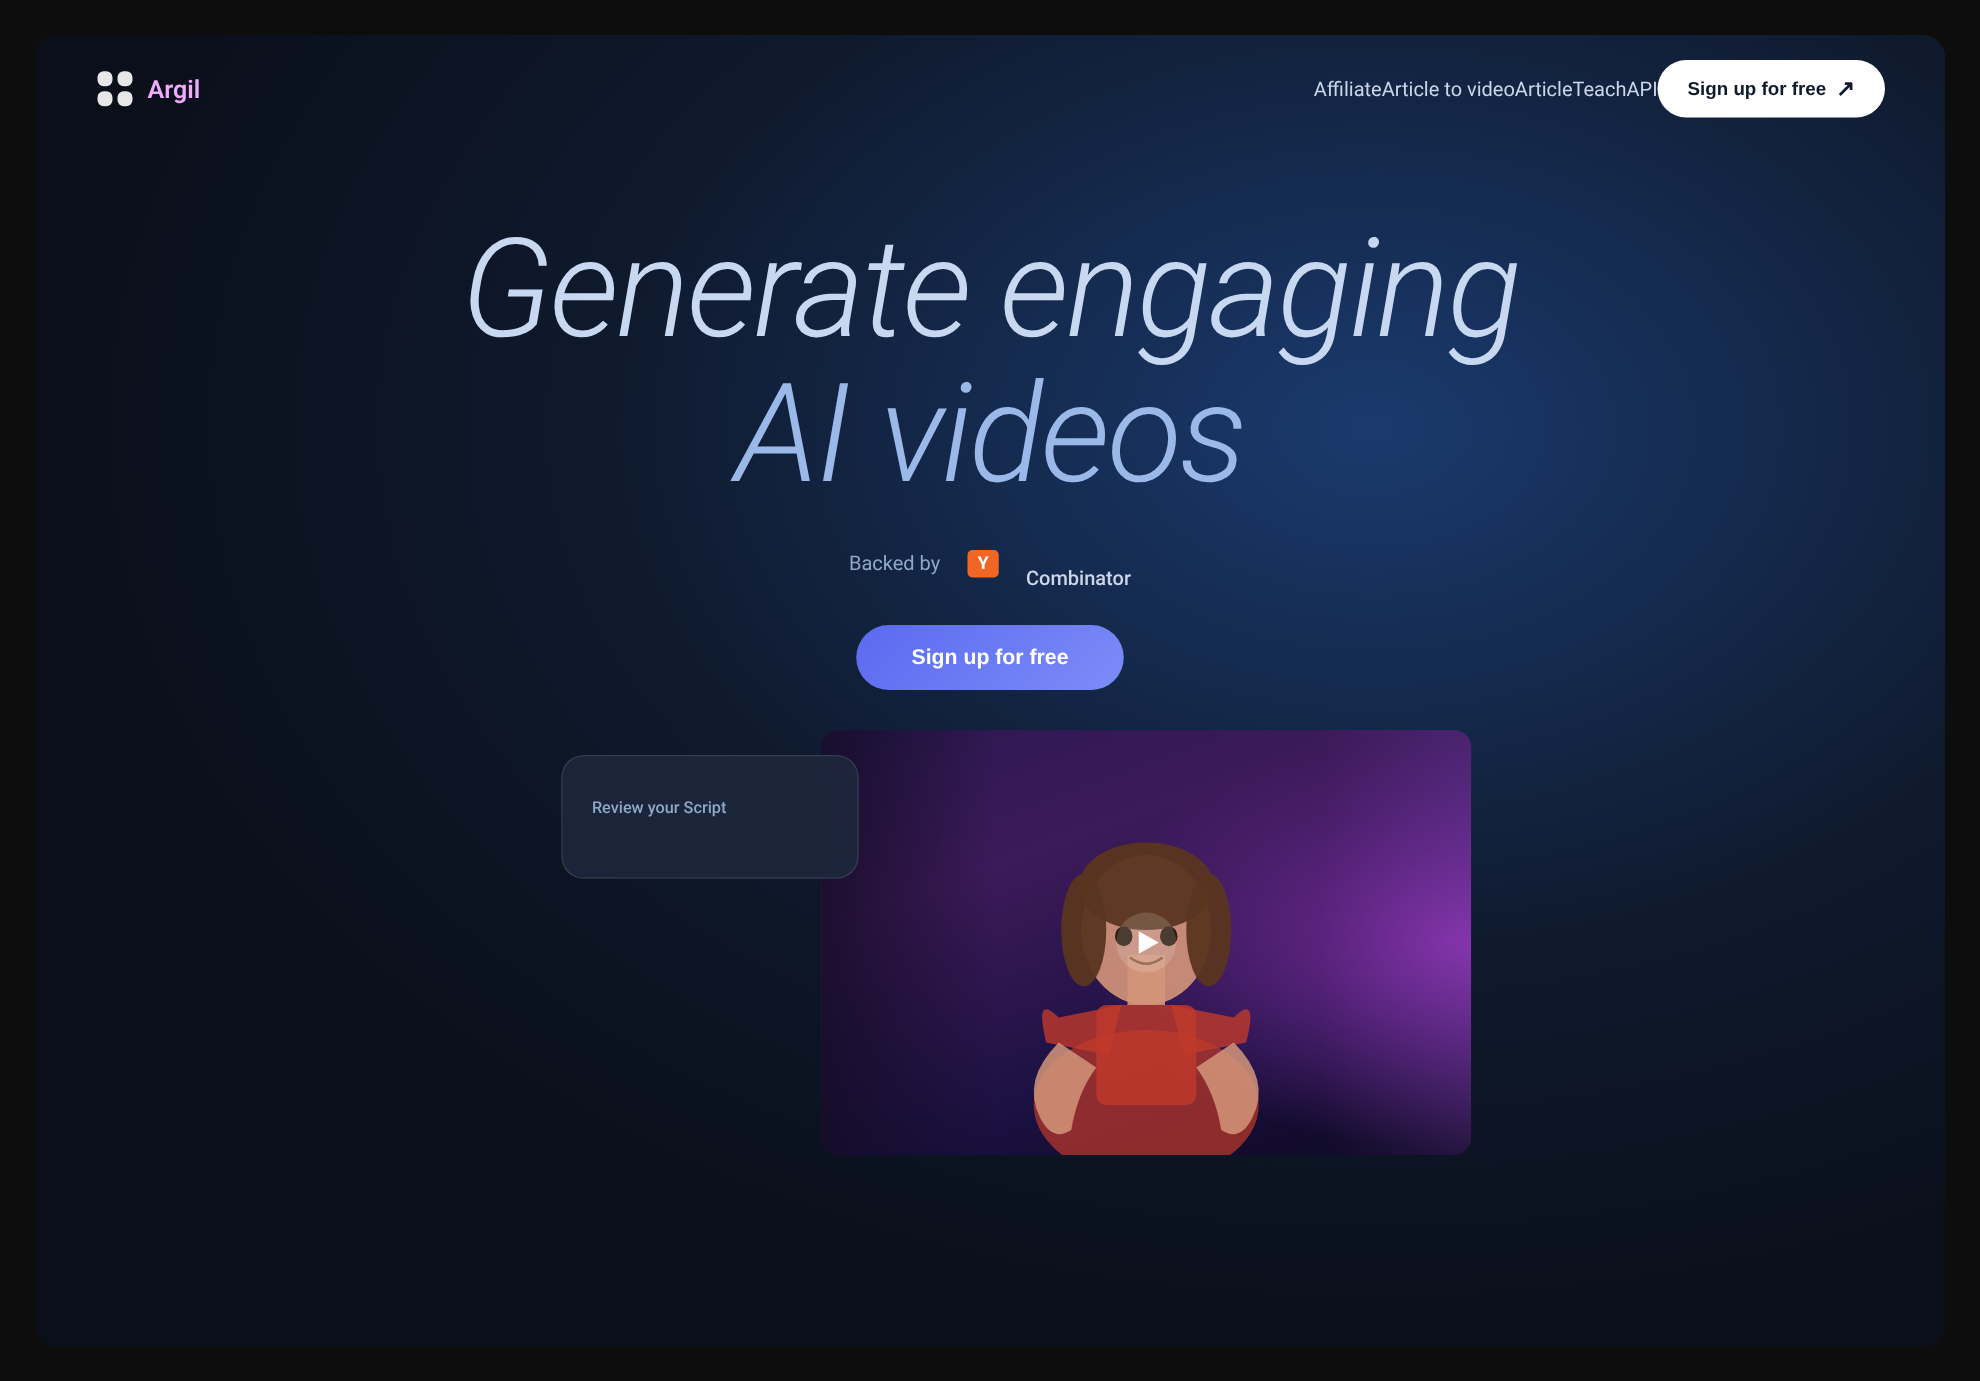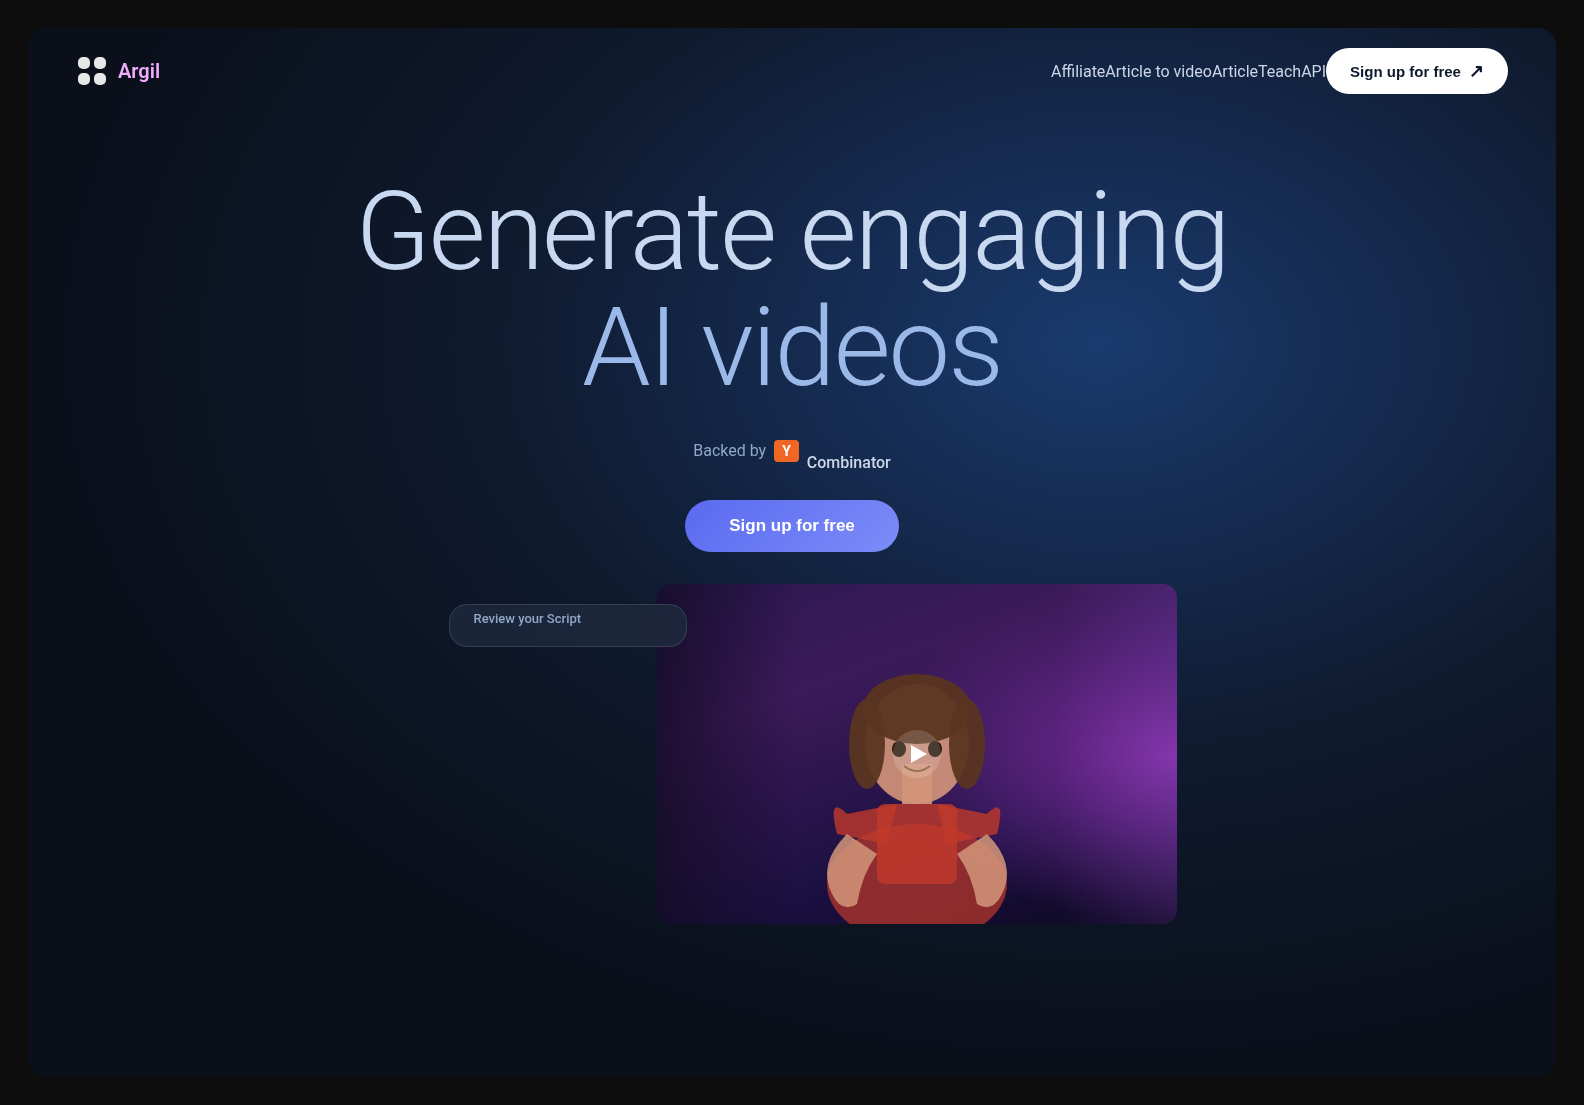--- a/index.html
+++ b/index.html
@@ -96,41 +96,42 @@
       text-align: center;
       padding-top: 60px;
     }
 
     .hero-title {
       font-size: 110px;
       font-weight: 300;
       color: #c8d8f0;
       line-height: 1.05;
       letter-spacing: -2px;
+      font-style: italic;
     }
 
     .hero-title .ai-videos {
       display: block;
       color: #9ab8e8;
       font-weight: 300;
     }
 
     .hero-subtitle {
       margin-top: 22px;
       font-size: 20px;
       color: #8fa8c8;
       font-weight: 400;
     }
 
     .backed-by {
       margin-top: 24px;
       display: flex;
       align-items: center;
       justify-content: center;
-      gap: 8px;
+      gap: 22px;
       font-size: 16px;
       color: #8fa8c8;
     }
 
     .yc-badge {
       background: #f26625;
       color: #fff;
       font-weight: 700;
       font-size: 14px;
       padding: 3px 8px;
@@ -172,21 +173,21 @@
       justify-content: center;
       margin-top: 32px;
       gap: 0;
     }
 
     
     .script-card {
       background: rgba(30, 40, 60, 0.88);
       border: 1px solid rgba(255,255,255,0.12);
       border-radius: 18px;
-      padding: 6px 24px;
+      padding: 34px 24px;
       width: 238px;
       position: relative;
       z-index: 10;
       margin-right: -30px;
       margin-top: 20px;
       backdrop-filter: blur(10px);
       margin-left: 41px;
     }
 
     .script-card-title {

